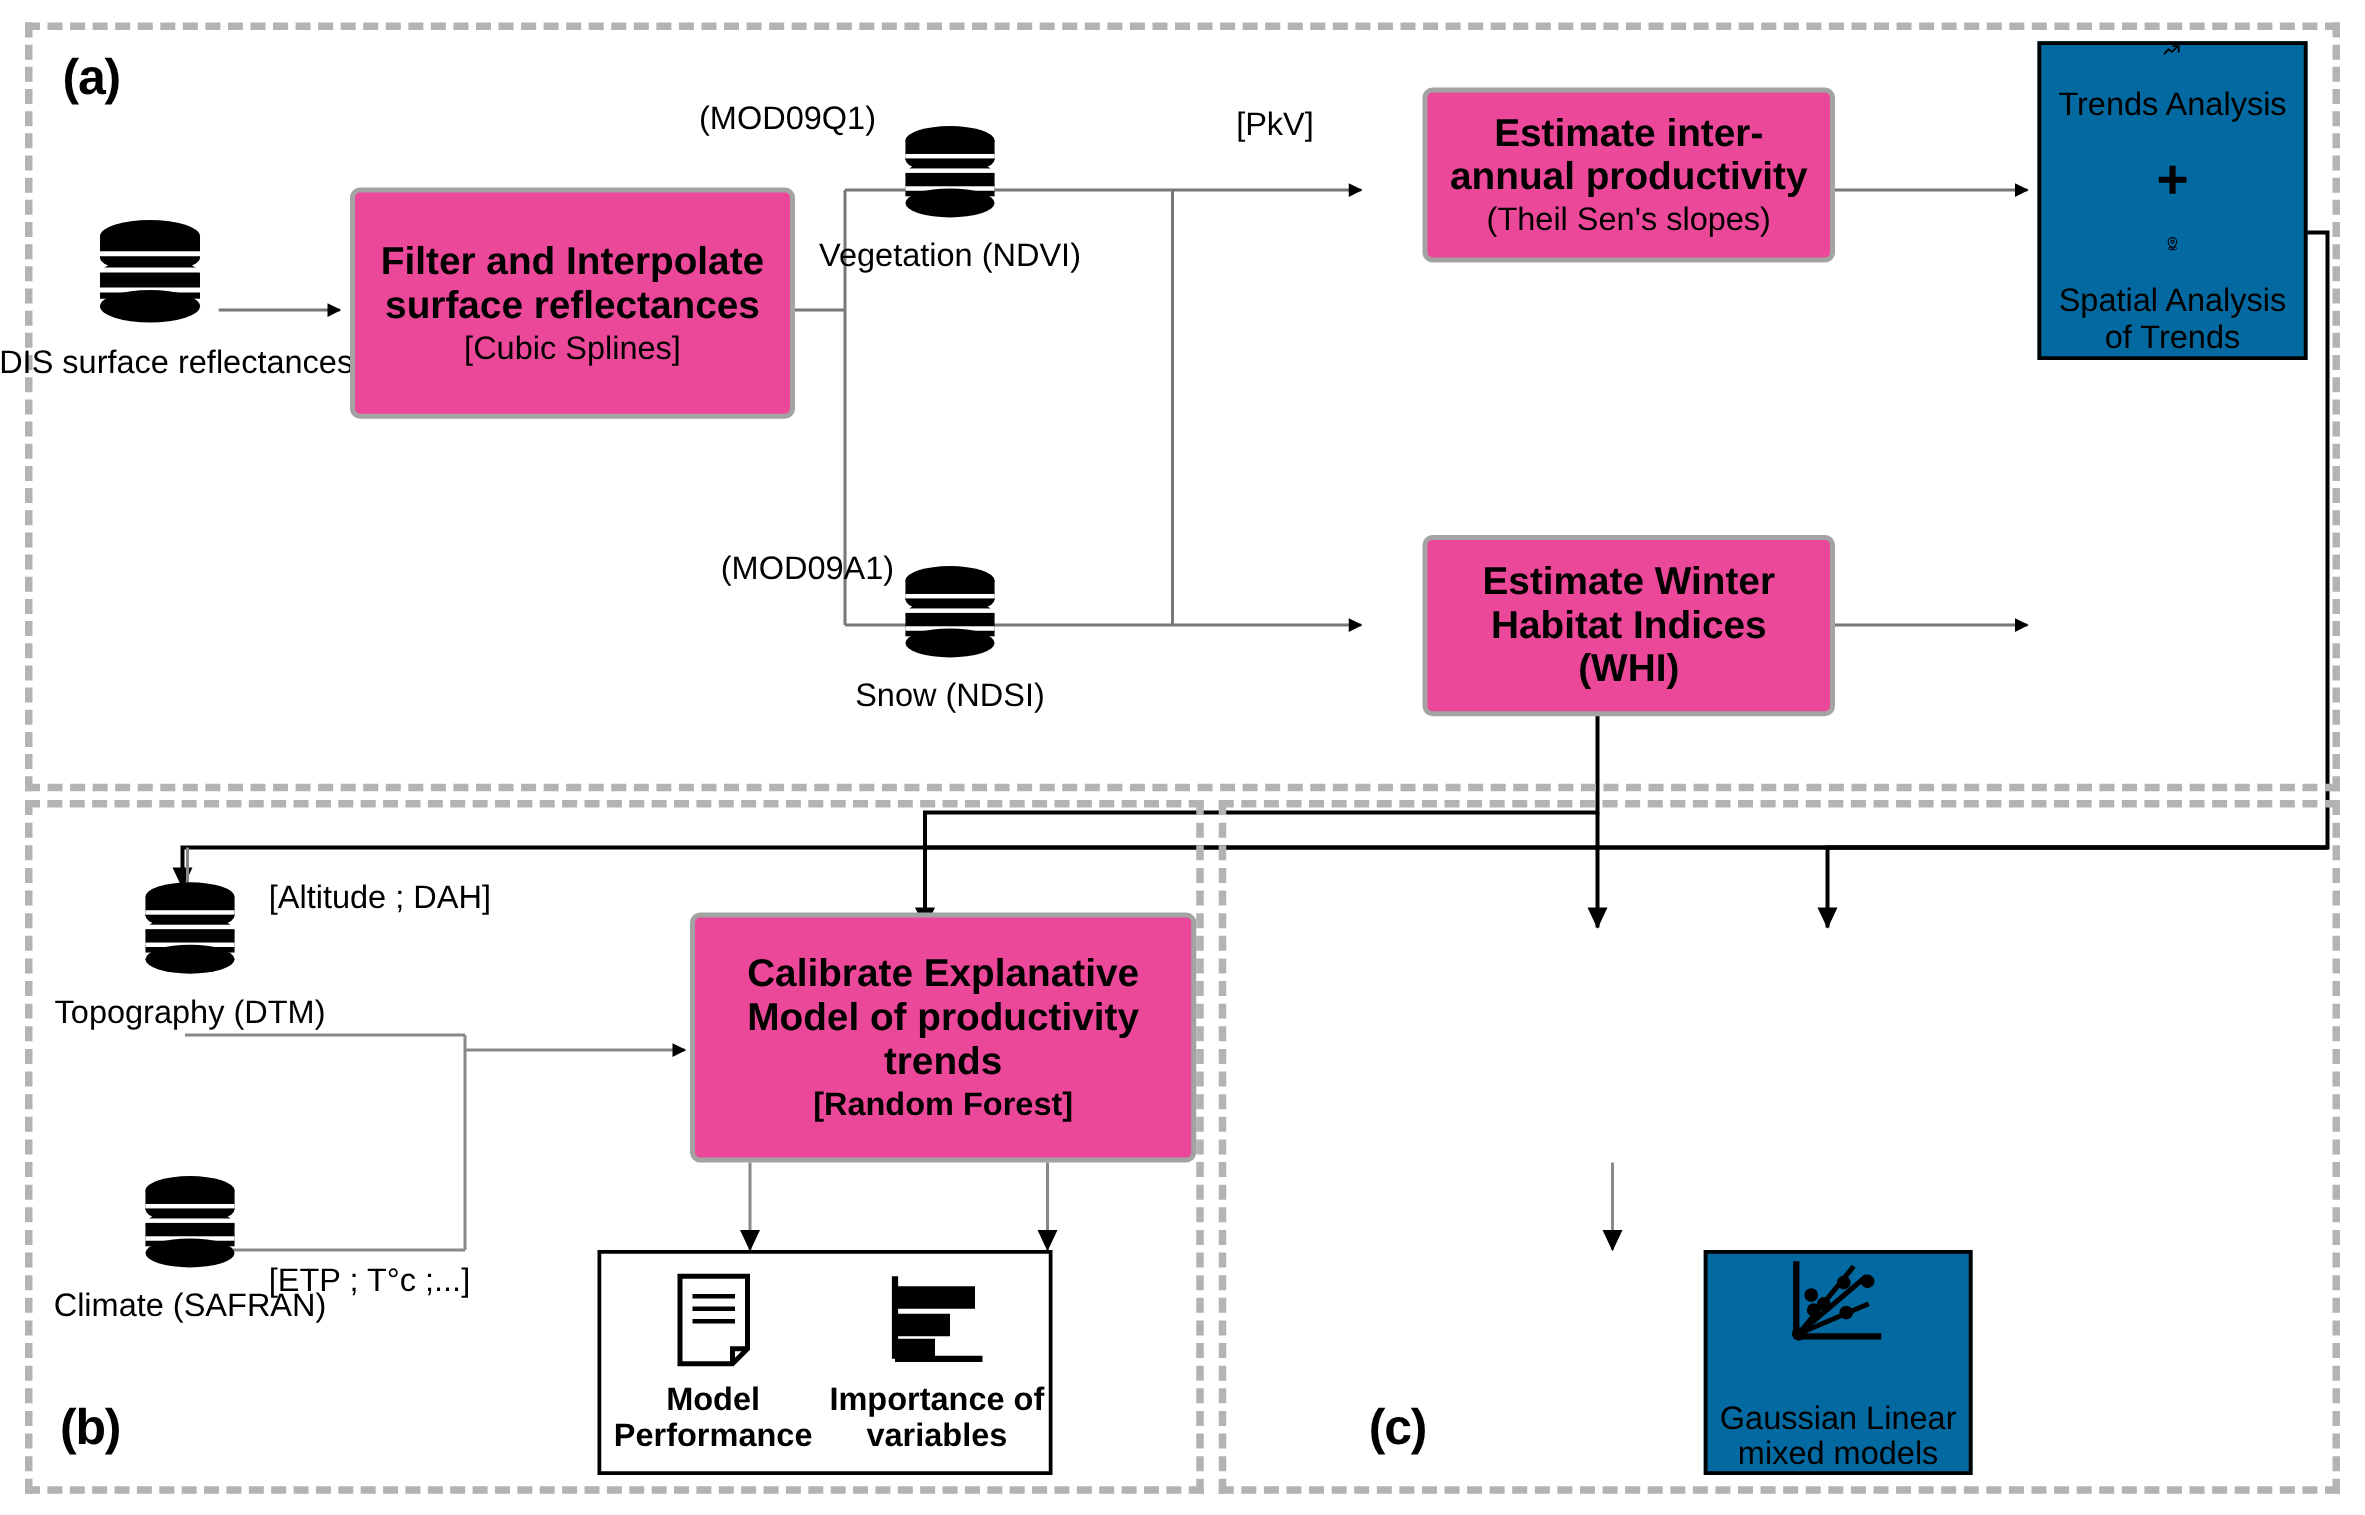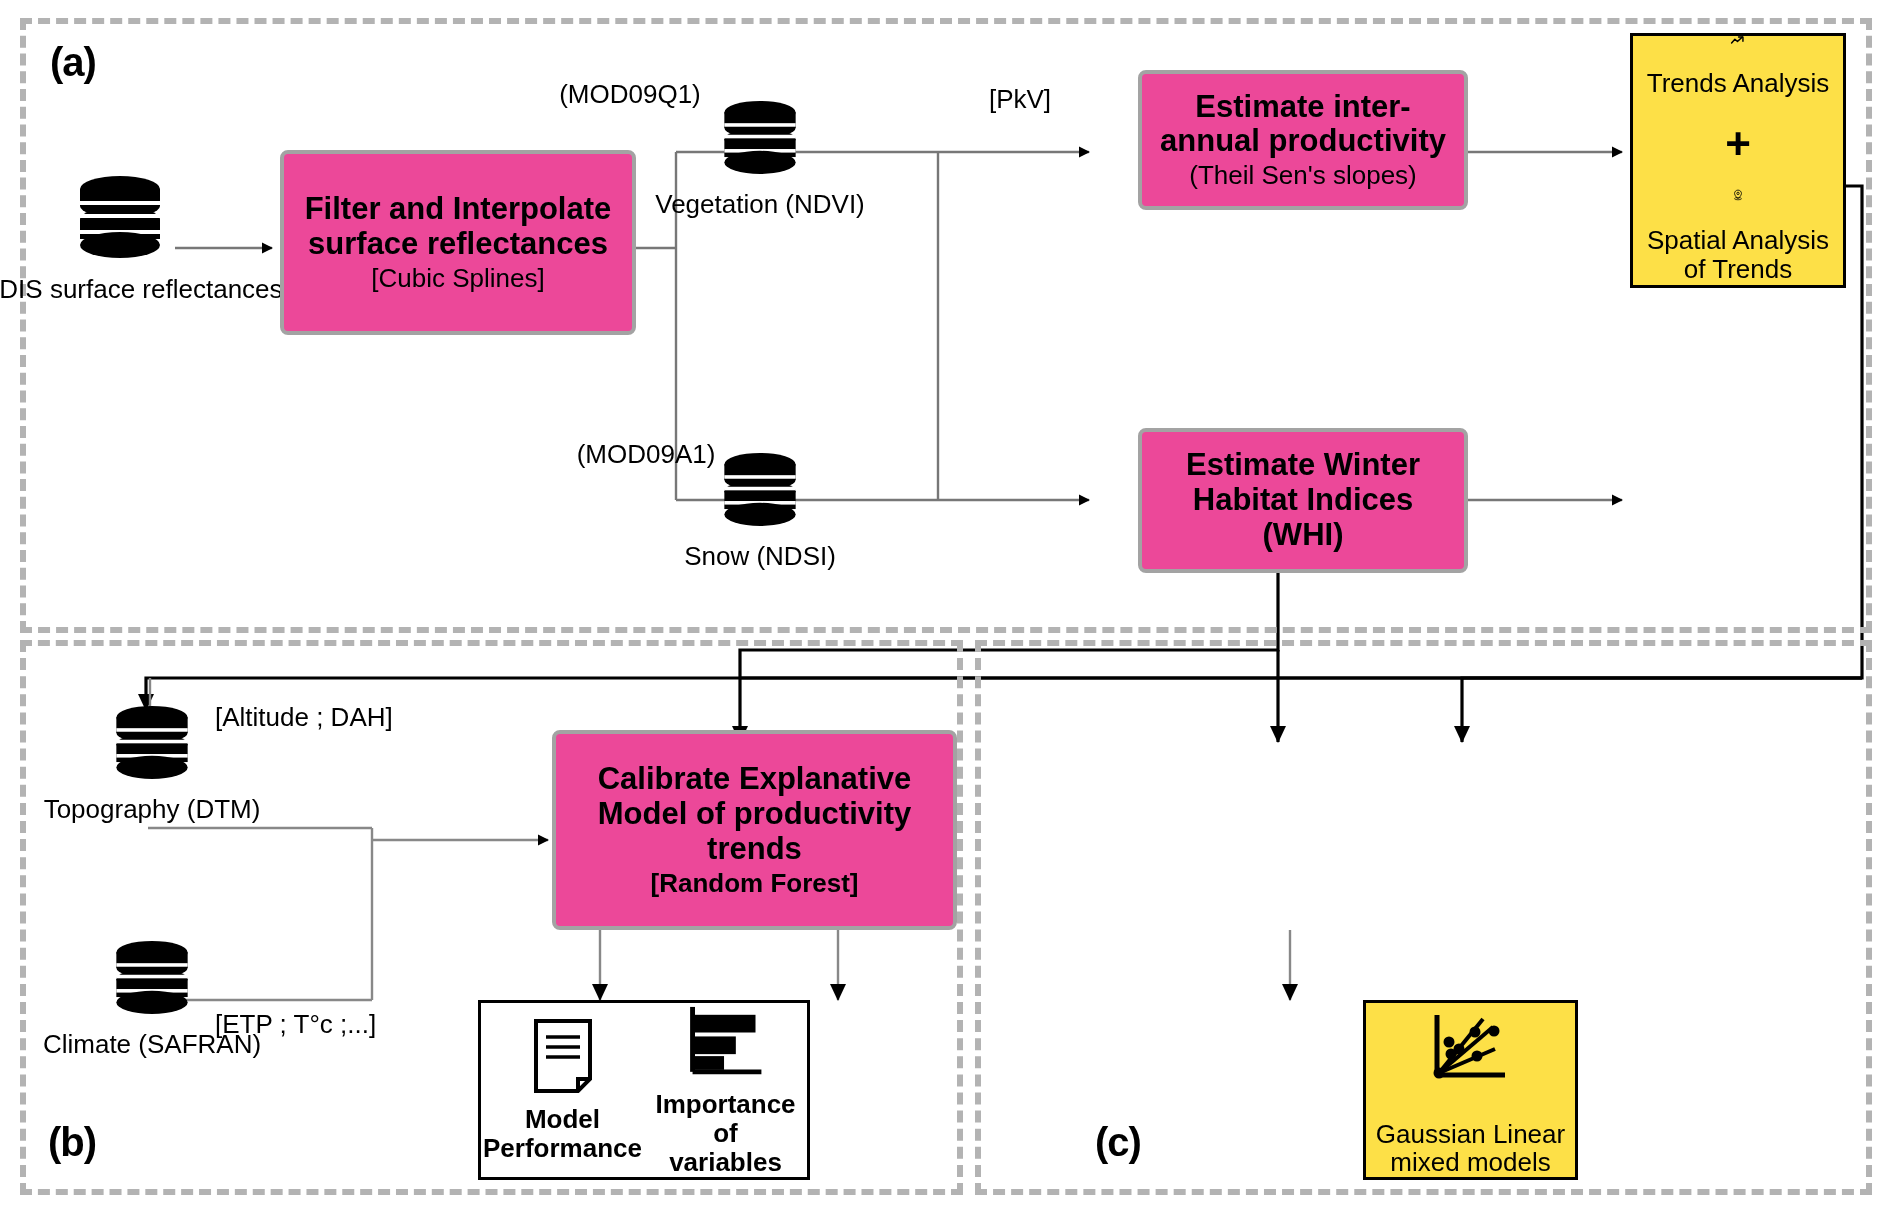--- a/index.html
+++ b/index.html
@@ -9,22 +9,22 @@
 
   .panel{position:absolute;border:6px dashed #b3b3b3;box-sizing:border-box;}
   .panel-label{position:absolute;font-weight:bold;font-size:40px;color:#000;letter-spacing:-1px;}
 
   .rbox{position:absolute;box-sizing:border-box;border:4px solid #a3a3a3;border-radius:8px;
         background:#ec4899;display:flex;flex-direction:column;align-items:center;justify-content:center;
         text-align:center;line-height:1.12;}
   .rbox .t1{font-weight:bold;font-size:31px;color:#000;}
   .rbox .t2{font-size:26px;color:#000;margin-top:2px;}
 
-  .sqbox{position:absolute;box-sizing:border-box;border:3px solid #000;background:#fde047;
-         display:flex;flex-direction:column;align-items:center;justify-content:flex-end;text-align:center;gap:19px;}
+  .sqbox{position:absolute;box-sizing:border-box;border:3px solid #000;background:#0369a1;
+         display:flex;flex-direction:column;align-items:center;justify-content:space-between;text-align:center;gap:19px;}
   .sqcap{font-size:26px;line-height:1.1;color:#000;margin-top:6px;}
 
   .dsnode{position:absolute;display:flex;flex-direction:column;align-items:center;}
   .dscap{font-size:26px;line-height:1.12;text-align:center;color:#000;margin-top:8px;white-space:nowrap;}
 
   .etiq{position:absolute;font-size:26px;color:#000;text-align:center;line-height:1.12;white-space:pre;}
 
   .dual{position:absolute;box-sizing:border-box;border:3px solid #000;background:#fff;display:flex;}
   .dualcell{flex:1;display:flex;flex-direction:column;align-items:center;justify-content:center;}
   .dualcap{font-size:26px;font-weight:bold;line-height:1.12;text-align:center;color:#000;margin-top:8px;}
@@ -216,21 +216,21 @@
     <svg width="64" height="64" viewBox="0 0 64 64">
       <path d="M32,6 C21,6 13,14.5 13,25 C13,36 32,54 32,54 C32,54 51,36 51,25 C51,14.5 43,6 32,6 Z" fill="none" stroke="#000" stroke-width="4.5"></path>
       <circle cx="32" cy="24" r="6.5" fill="none" stroke="#000" stroke-width="4.5"></circle>
       <ellipse cx="32" cy="53" rx="19" ry="6" fill="none" stroke="#000" stroke-width="4"></ellipse>
     </svg>
     <div class="icnlabel" style="white-space:pre-line;">Spatial Analysis
 of Trends</div>
   </div>
 
 
-  <div class="dual" style="left:478px;top:1000px;width:332px;height:180px;justify-content:space-between;">
+  <div class="dual" style="left:478px;top:1000px;width:364px;height:180px;justify-content:space-between;">
     <div class="dualcell">
       <svg width="66" height="80" viewBox="0 0 66 80">
         <path d="M6,4 L52,4 L60,4 L60,62 L48,74 L6,74 Z" fill="none" stroke="#000" stroke-width="4"></path>
         <path d="M60,62 L48,62 L48,74" fill="none" stroke="#000" stroke-width="4"></path>
         <line x1="16" y1="20" x2="50" y2="20" stroke="#000" stroke-width="3.6"></line>
         <line x1="16" y1="30" x2="50" y2="30" stroke="#000" stroke-width="3.6"></line>
         <line x1="16" y1="40" x2="50" y2="40" stroke="#000" stroke-width="3.6"></line>
       </svg>
       <div class="dualcap" style="white-space:pre-line;">Model
 Performance</div>

